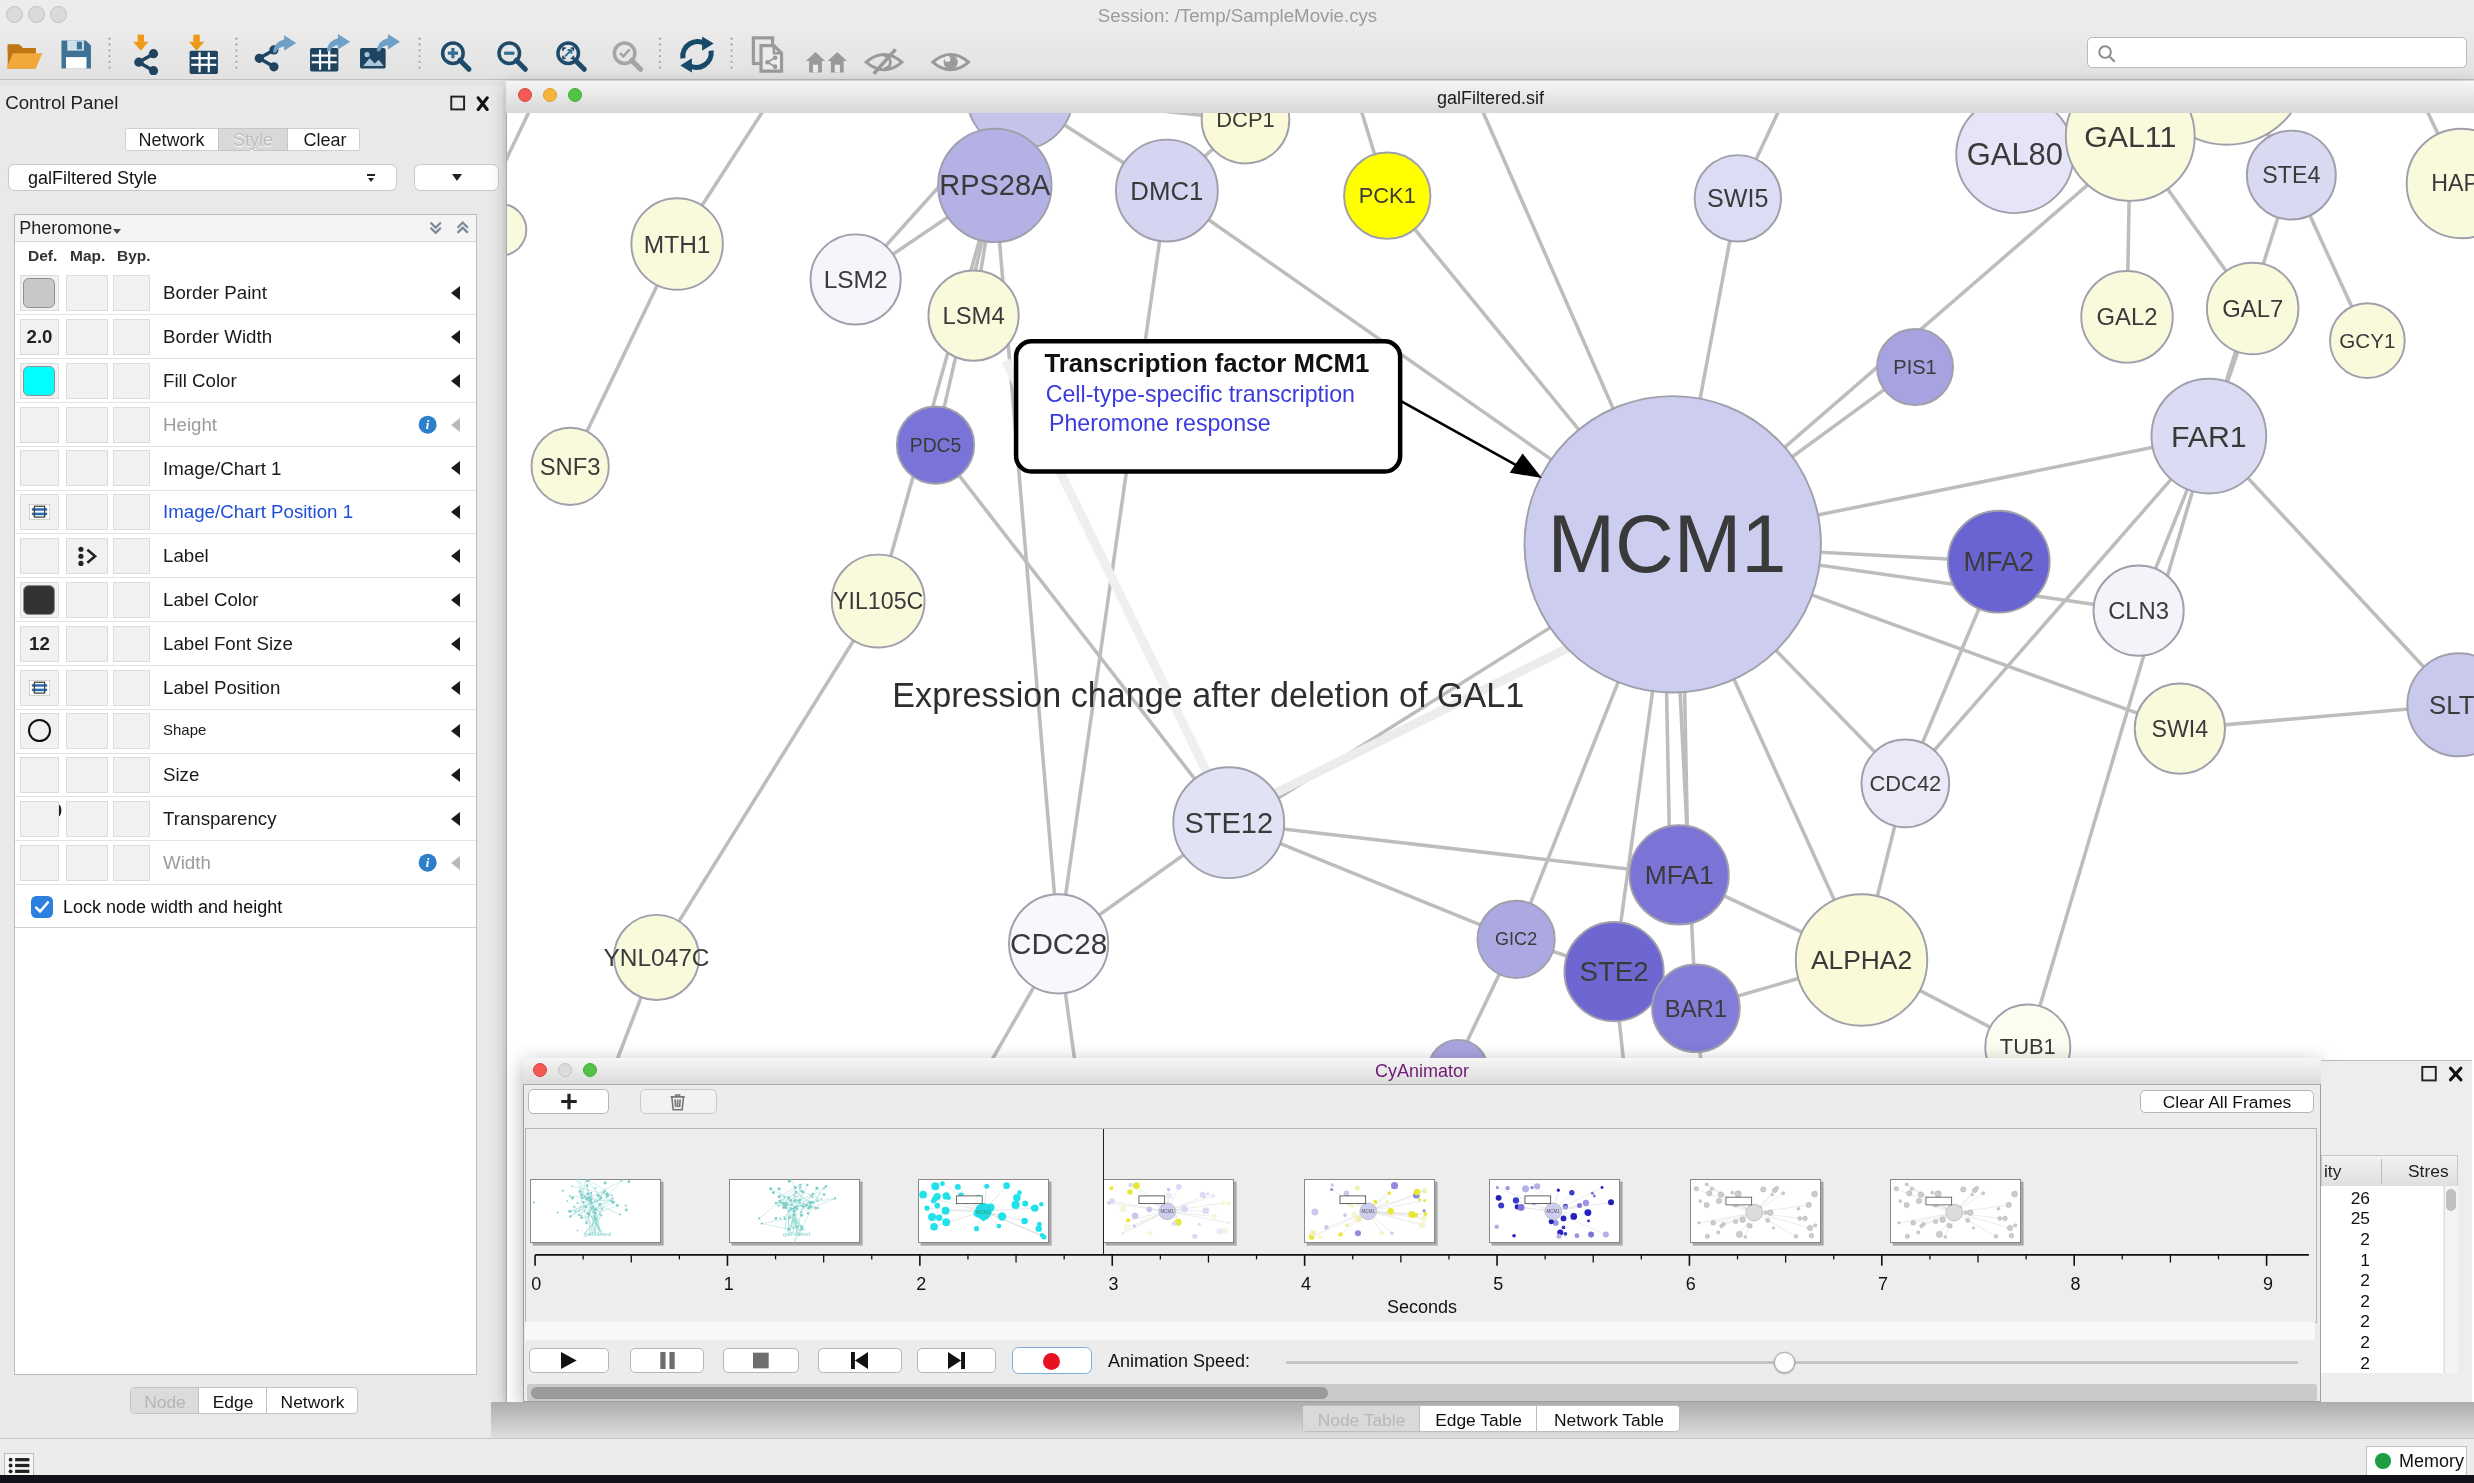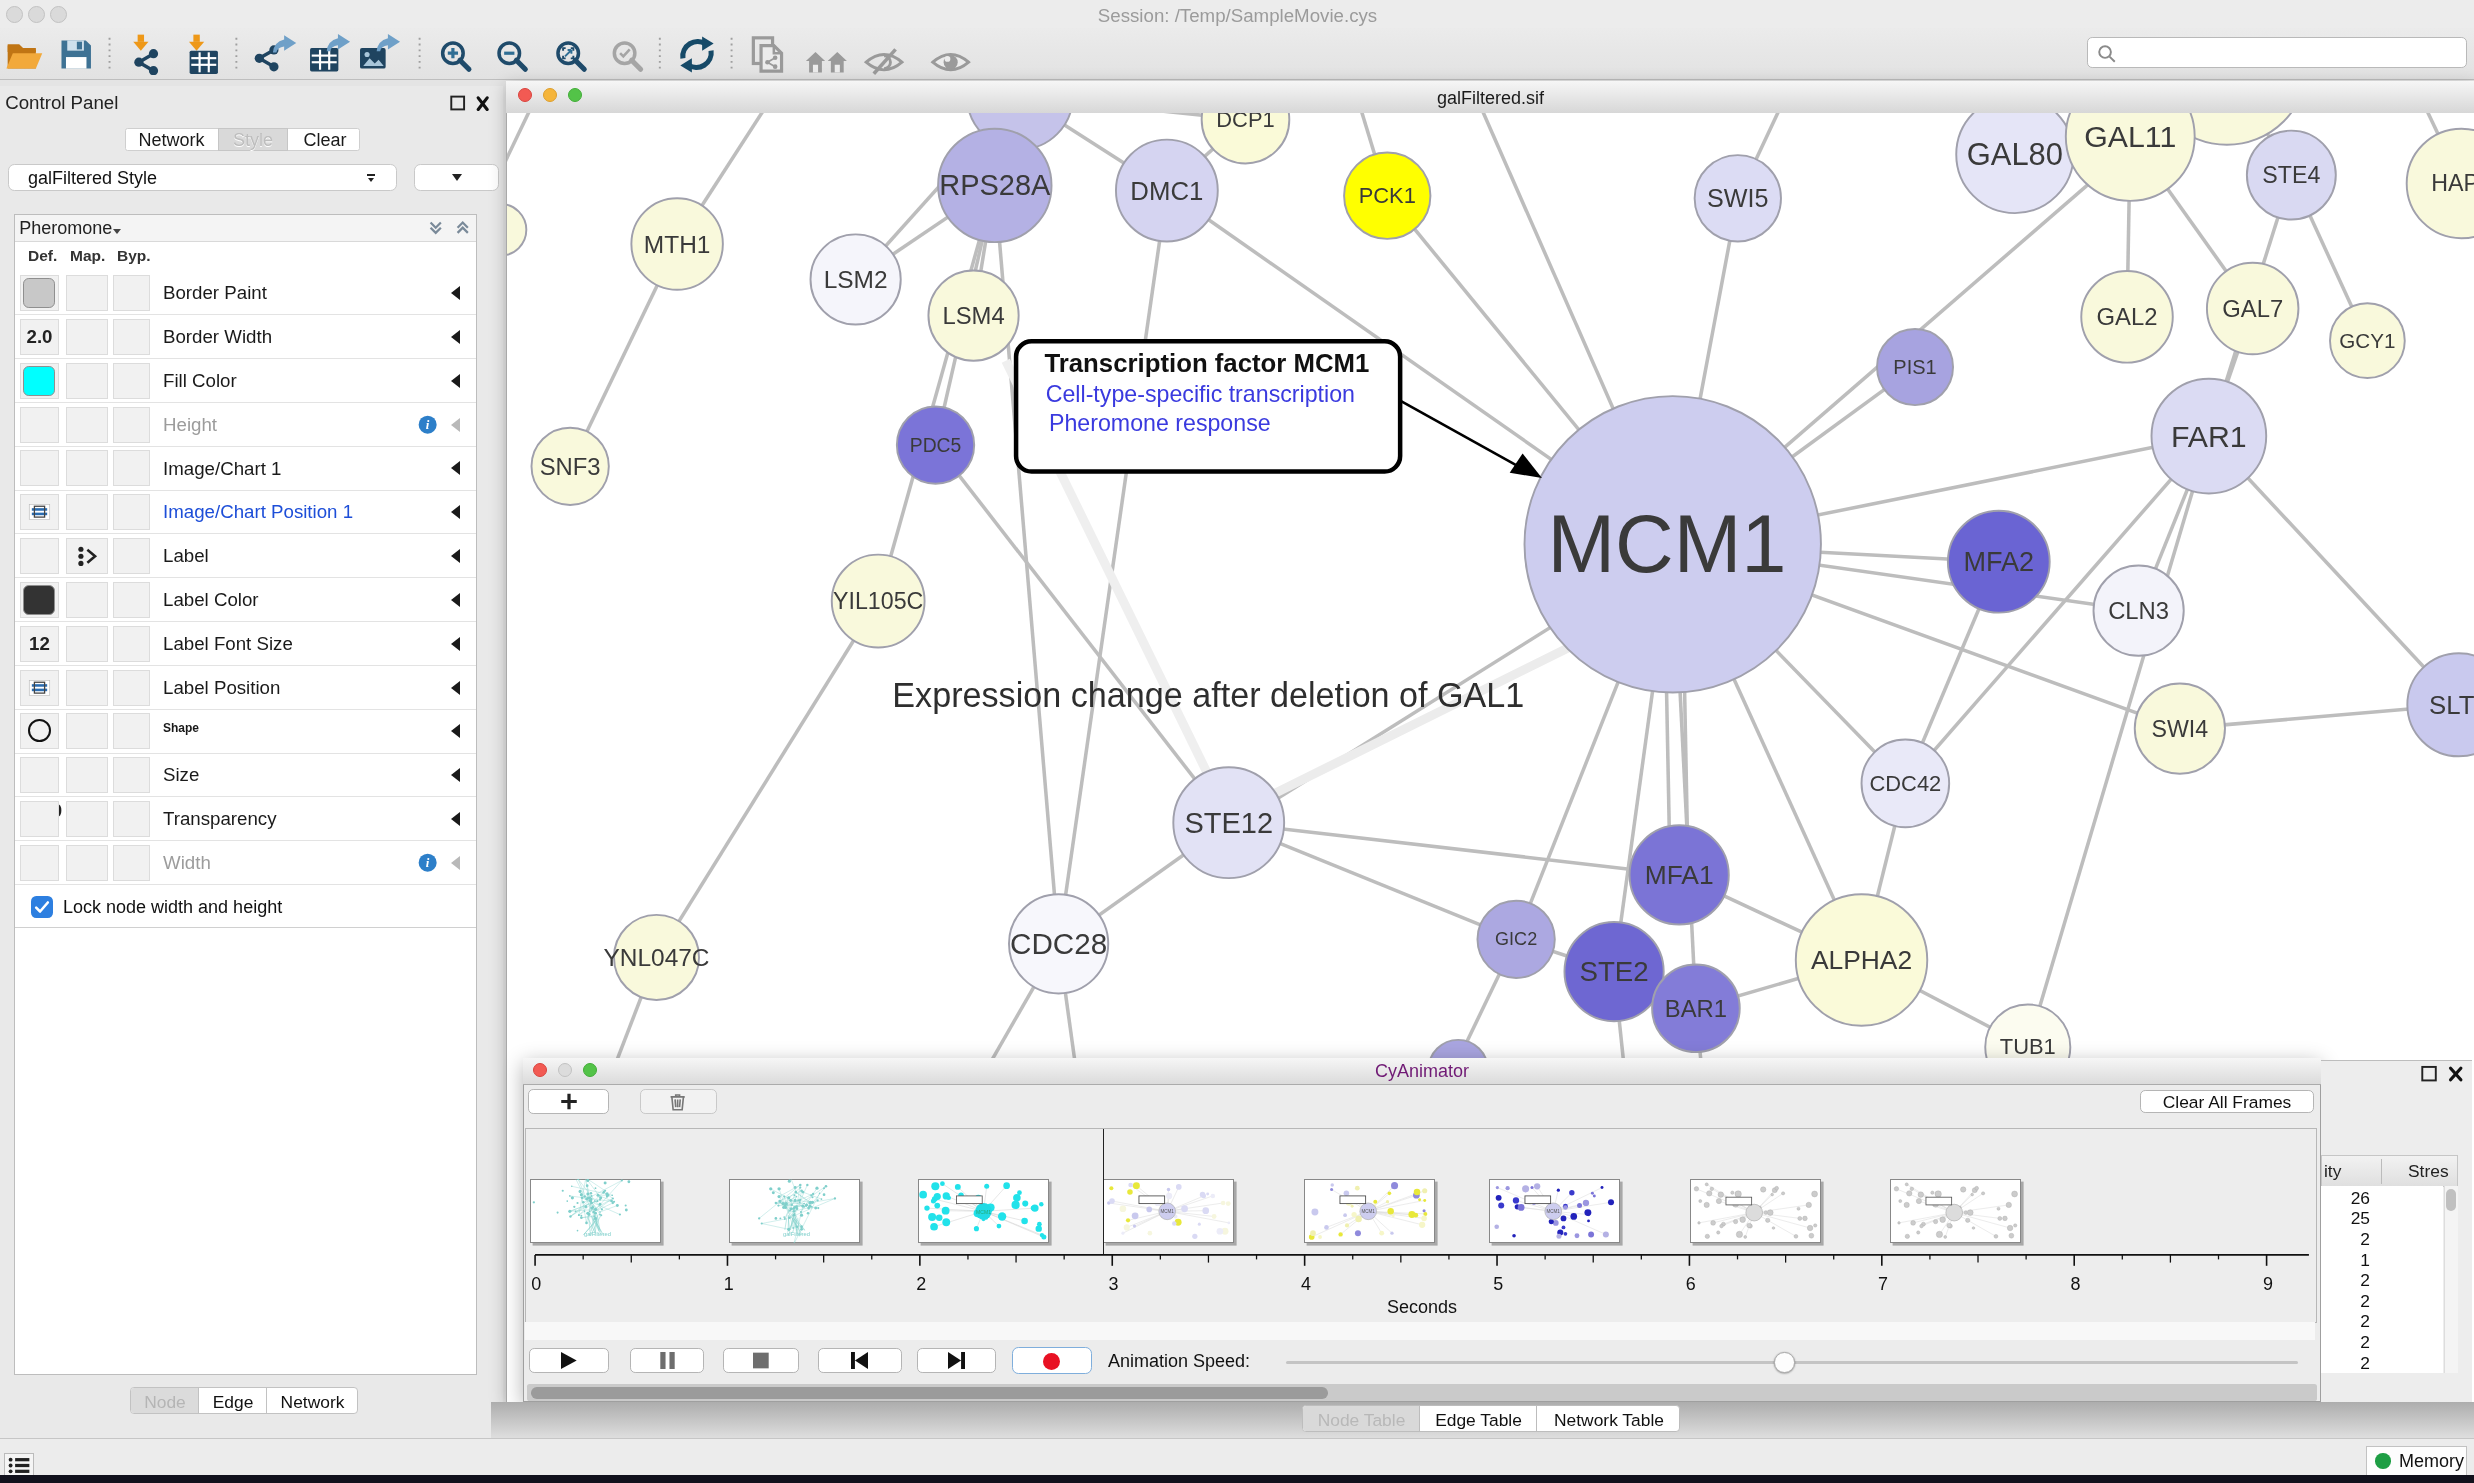--- a/index.html
+++ b/index.html
@@ -266,21 +266,21 @@
       <rect x="6" y="15" width="24" height="4" fill="#2B6CB0"></rect>
       <rect x="10" y="5" width="16" height="17" fill="none" stroke="#444" stroke-width="2"></rect>
     </svg>
 <div class="abs" style="left:163px;top:677px;font-size:18.7px;color:#1A1A1A;">Label Position</div>
 <div class="abs" style="left:451px;top:681px;width:0;height:0;border-top:7px solid transparent;border-bottom:7px solid transparent;border-right:9px solid #1A1A1A;"></div>
 <div class="abs" style="left:15px;top:710px;width:461px;height:44px;border-bottom:0.6px solid #E3E3E3;"></div>
 <div class="abs" style="left:20px;top:713px;width:39px;height:36px;background:#F1F1F1;border:0.6px solid #DCDCDC;"></div>
 <div class="abs" style="left:66px;top:713px;width:42px;height:36px;background:#F1F1F1;border:0.6px solid #DCDCDC;"></div>
 <div class="abs" style="left:113px;top:713px;width:37px;height:36px;background:#F1F1F1;border:0.6px solid #DCDCDC;"></div>
 <div class="abs" style="left:28px;top:719px;width:23px;height:23px;border:2.6px solid #111;border-radius:50%;"></div>
-<div class="abs" style="left:163px;top:721px;font-size:12px;color:#1A1A1A;font-weight:bold;">Shape</div>
+<div class="abs" style="left:163px;top:721px;font-size:15px;color:#1A1A1A;">Shape</div>
 <div class="abs" style="left:451px;top:724px;width:0;height:0;border-top:7px solid transparent;border-bottom:7px solid transparent;border-right:9px solid #1A1A1A;"></div>
 <div class="abs" style="left:15px;top:753px;width:461px;height:44px;border-bottom:0.6px solid #E3E3E3;"></div>
 <div class="abs" style="left:20px;top:757px;width:39px;height:36px;background:#F1F1F1;border:0.6px solid #DCDCDC;"></div>
 <div class="abs" style="left:66px;top:757px;width:42px;height:36px;background:#F1F1F1;border:0.6px solid #DCDCDC;"></div>
 <div class="abs" style="left:113px;top:757px;width:37px;height:36px;background:#F1F1F1;border:0.6px solid #DCDCDC;"></div>
 <div class="abs" style="left:20px;top:764px;width:48px;text-align:center;font-size:18.7px;font-weight:bold;color:#222;margin-top:36px;">50.0</div>
 <div class="abs" style="left:163px;top:764px;font-size:18.7px;color:#1A1A1A;">Size</div>
 <div class="abs" style="left:451px;top:768px;width:0;height:0;border-top:7px solid transparent;border-bottom:7px solid transparent;border-right:9px solid #1A1A1A;"></div>
 <div class="abs" style="left:15px;top:797px;width:461px;height:44px;border-bottom:0.6px solid #E3E3E3;"></div>
 <div class="abs" style="left:20px;top:801px;width:39px;height:36px;background:#F1F1F1;border:0.6px solid #DCDCDC;"></div>

